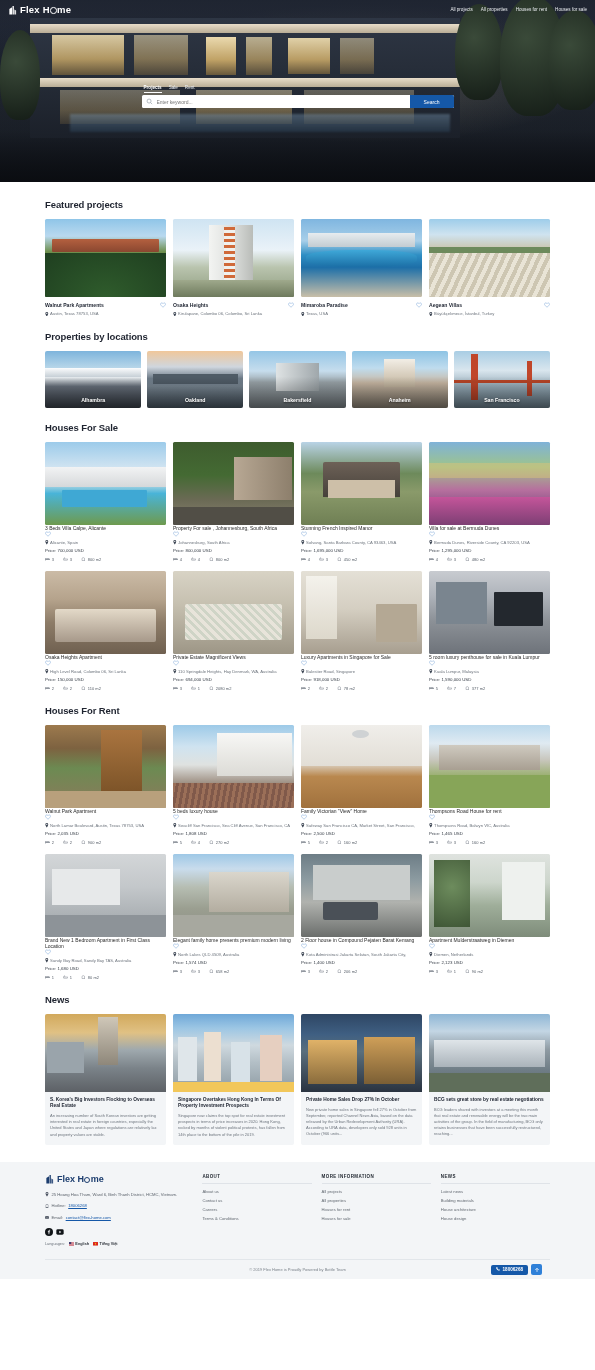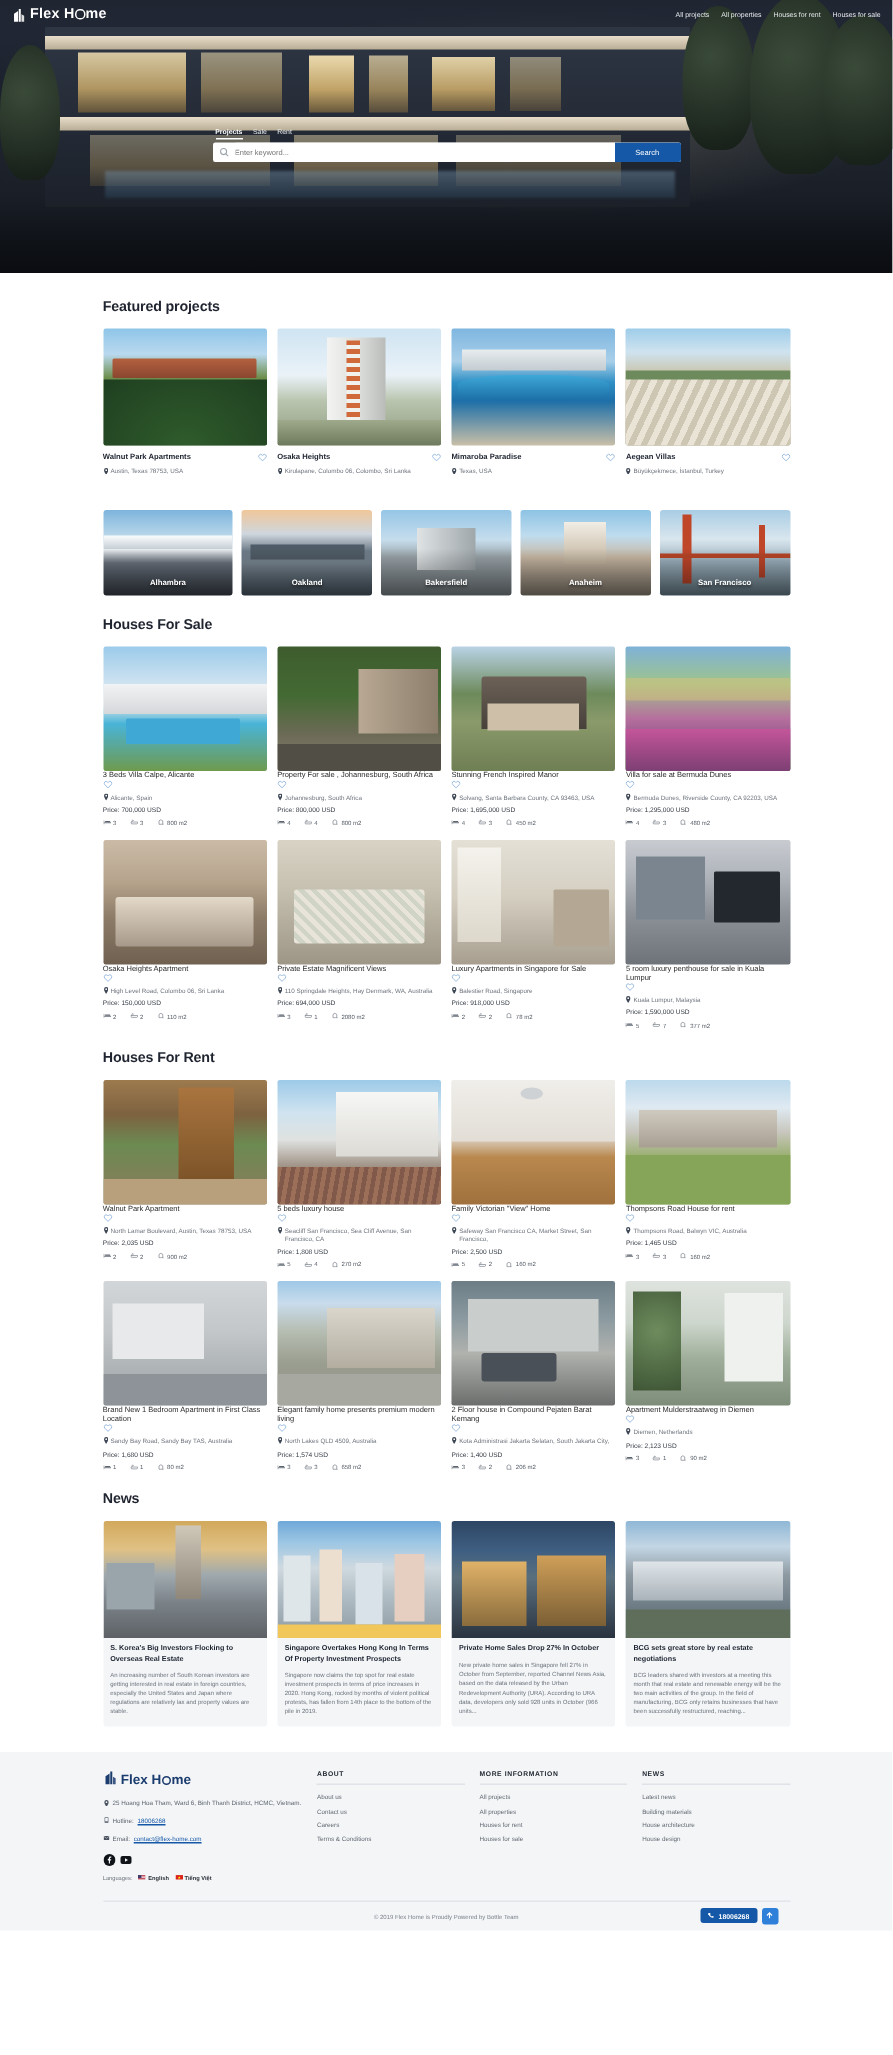--- a/index.html
+++ b/index.html
@@ -94,21 +94,21 @@
   .search-input {
     flex: 1; border: none; outline: none; font-size: 5px; color: #8d949c;
     font-family: "Liberation Sans", sans-serif;
   }
   .search-btn {
     width: 44px; background: #1558a8; color: #fff; border: none;
     font-size: 5px; font-family: "Liberation Sans", sans-serif; cursor: pointer;
   }
 
   
-  .container { width: 458px; margin: 0 auto; }
+  .container { width: 505px; margin: 0 auto; }
   .section-title {
     font-size: 9.5px; font-weight: 700; color: #1f2430; letter-spacing: -0.1px;
   }
   .sec-featured { padding-top: 17px; }
   .sec { padding-top: 14px; }
 
   .grid4 { display: grid; grid-template-columns: repeat(4, 1fr); gap: 7px; margin-top: 9px; }
   .grid5 { display: grid; grid-template-columns: repeat(5, 1fr); gap: 6px; margin-top: 9px; }
 
   
@@ -376,20 +376,21 @@
             </span>
             <span>Büyükçekmece, İstanbul, Turkey</span>
           </div>
         </div>
       </div>
 
     </div>
   </section>
 
   <section class="container sec">
+    <h2 class="section-title">Properties by locations</h2>
     <div class="grid5">
 
       <div class="loc" style="background:linear-gradient(180deg,#7db4dc 0%,#bcd9ea 32%,#e9eef1 46%,#6b7480 62%,#3c434c 100%);">
         <div style="position:absolute;left:0;top:30%;width:100%;height:16%;background:linear-gradient(180deg,#fbfcfd,#c6cfd6);"></div>
         <div class="shade"></div>
         <div class="lname">Alhambra</div>
       </div>
 
       <div class="loc" style="background:linear-gradient(180deg,#f0c79a 0%,#cfd6de 28%,#6d7b88 48%,#7a8894 62%,#4c5a66 100%);">
         <div style="position:absolute;left:6%;top:40%;width:88%;height:18%;background:#4f5b66;"></div>

